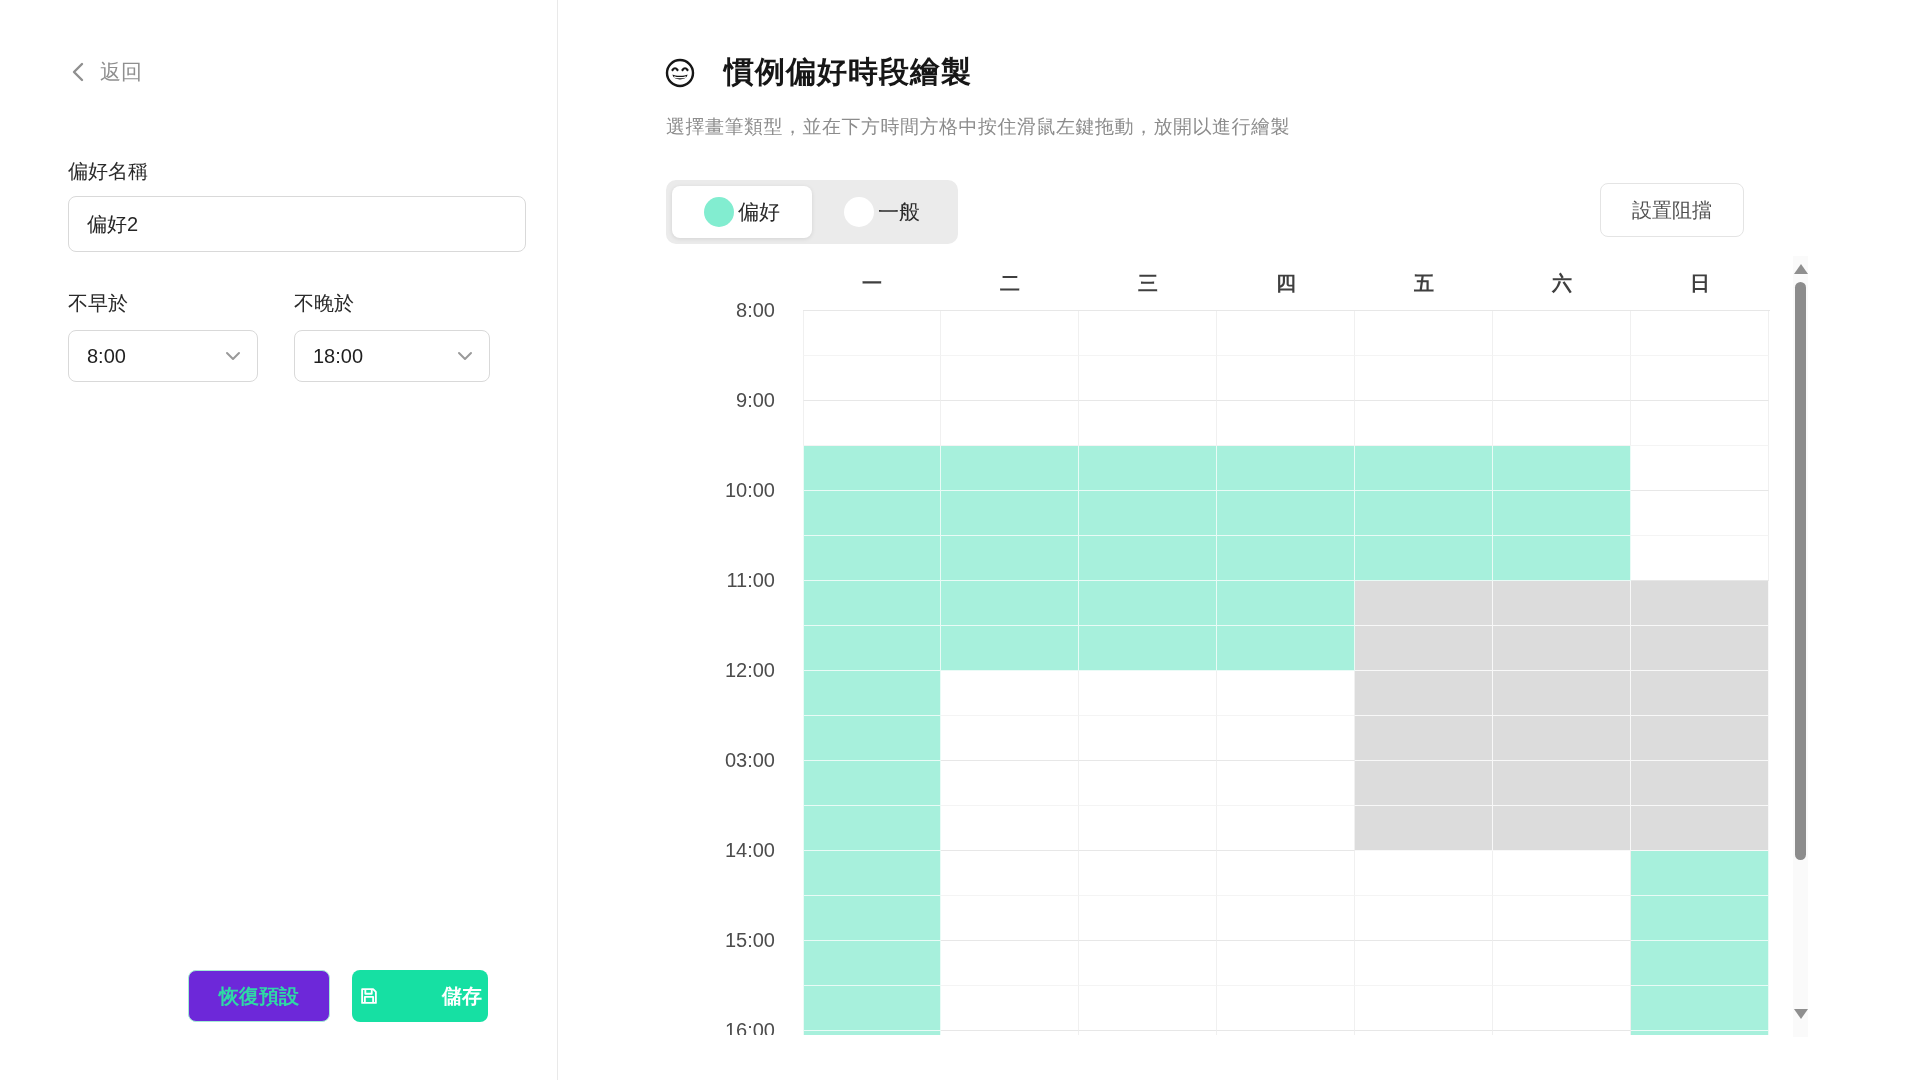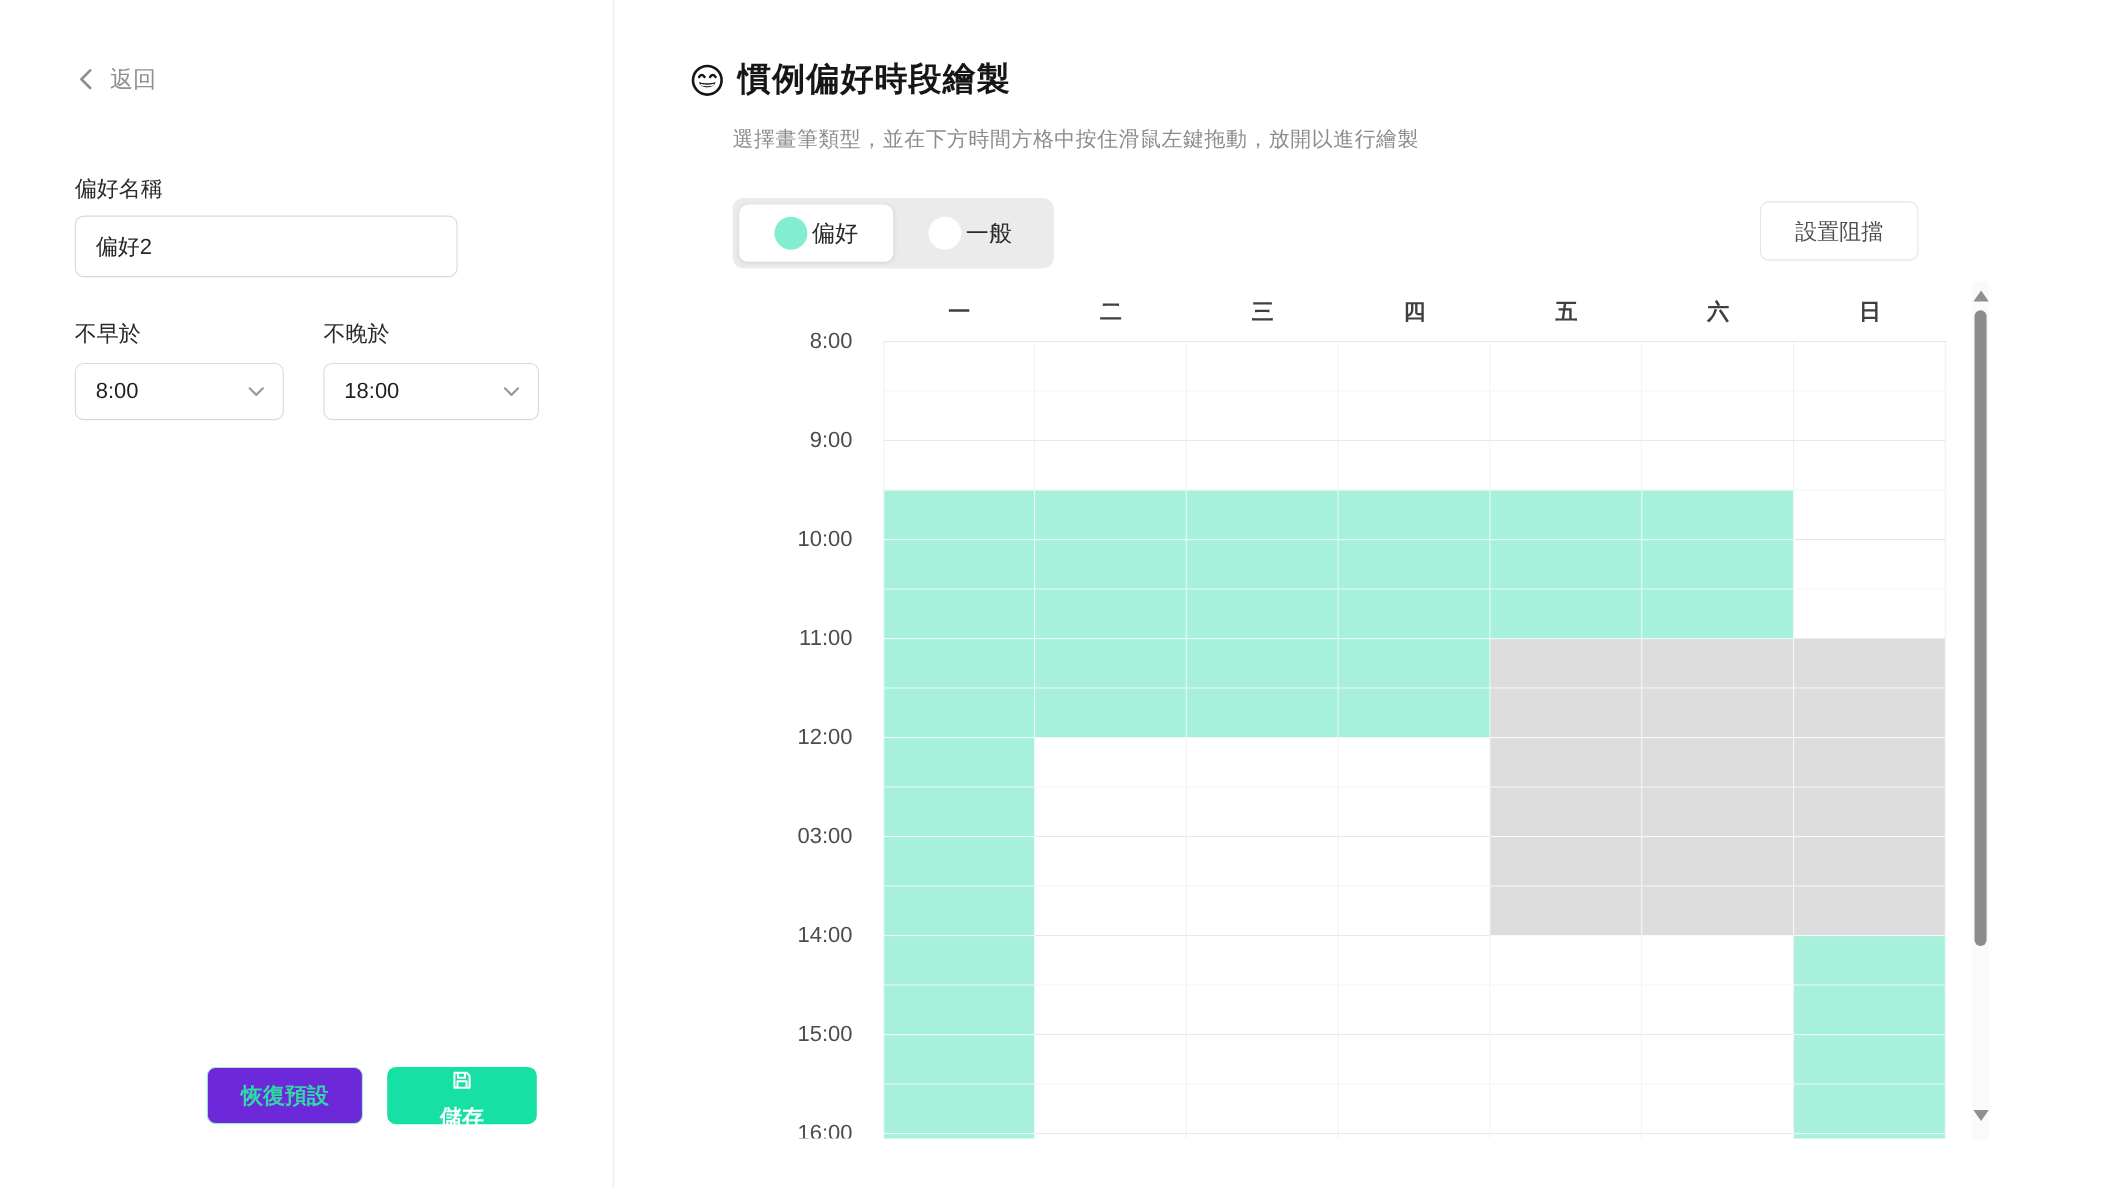--- a/index.html
+++ b/index.html
@@ -9,39 +9,39 @@
 
   
   .sidebar{position:absolute;left:0;top:0;width:558px;height:1080px;background:#fff;
            border-right:1px solid #e9e9e9;padding-left:12px;}
   .back{position:absolute;left:71px;top:58px;display:flex;align-items:center;gap:15px;
         color:#8f8f8f;font-size:21px;cursor:pointer;}
   .field-label{position:absolute;font-size:20px;color:#2b2b2b;}
   .lbl-name{left:68px;top:158px;}
   .lbl-early{left:68px;top:290px;}
   .lbl-late{left:294px;top:290px;}
-  .text-input{position:absolute;left:68px;top:196px;width:348px;height:56px;
+  .text-input{position:absolute;left:68px;top:196px;width:458px;height:56px;
               border:1px solid #d9d9d9;border-radius:8px;padding:0 18px;font-size:20px;
               color:#262626;outline:none;font-family:inherit;background:#fff;}
   .select{position:absolute;top:330px;height:52px;border:1px solid #d9d9d9;border-radius:8px;
           background:#fff;display:flex;align-items:center;justify-content:space-between;
           padding:0 16px 0 18px;font-size:20px;color:#1f1f1f;cursor:pointer;}
   .sel-early{left:68px;width:190px;}
   .sel-late{left:294px;width:196px;}
   .actions-reset{position:absolute;left:188px;top:970px;width:142px;height:52px;
         background:#6d28d9;border:1px solid var(--accent-teal-border);border-radius:8px;
         color:var(--accent-teal-text);font-size:20px;display:flex;align-items:center;
         justify-content:center;cursor:pointer;font-family:inherit;font-weight:bold;}
   .actions-save{position:absolute;left:352px;top:970px;width:136px;height:52px;
         background:var(--accent-green);border:none;border-radius:8px;color:#fff;
         font-size:20px;font-weight:700;display:flex;align-items:center;justify-content:space-between;
-        gap:10px;cursor:pointer;font-family:inherit;flex-direction:column;}
-
-  
-  .title-row{position:absolute;left:627px;top:52px;display:flex;align-items:center;gap:12px;}
+        gap:10px;cursor:pointer;font-family:inherit;}
+
+  
+  .title-row{position:absolute;left:664px;top:52px;display:flex;align-items:center;gap:28px;}
   .page-title{font-size:30px;font-weight:700;color:#161616;letter-spacing:1px;}
   .subtitle{position:absolute;left:666px;top:114px;font-size:19px;color:#8c8c8c;letter-spacing:0.5px;}
 
   
   .toggle-group{position:absolute;left:666px;top:180px;width:292px;height:64px;background:#ebebeb;
                 border-radius:10px;display:flex;align-items:center;padding:6px;}
   .toggle-seg{flex:1;height:52px;display:flex;align-items:center;justify-content:center;gap:4px;
               border-radius:8px;font-size:21px;color:#2b2b2b;cursor:pointer;}
   .toggle-seg.selected{background:#fff;box-shadow:0 1px 4px rgba(0,0,0,0.10);}
   .dot{width:30px;height:30px;border-radius:50%;}

